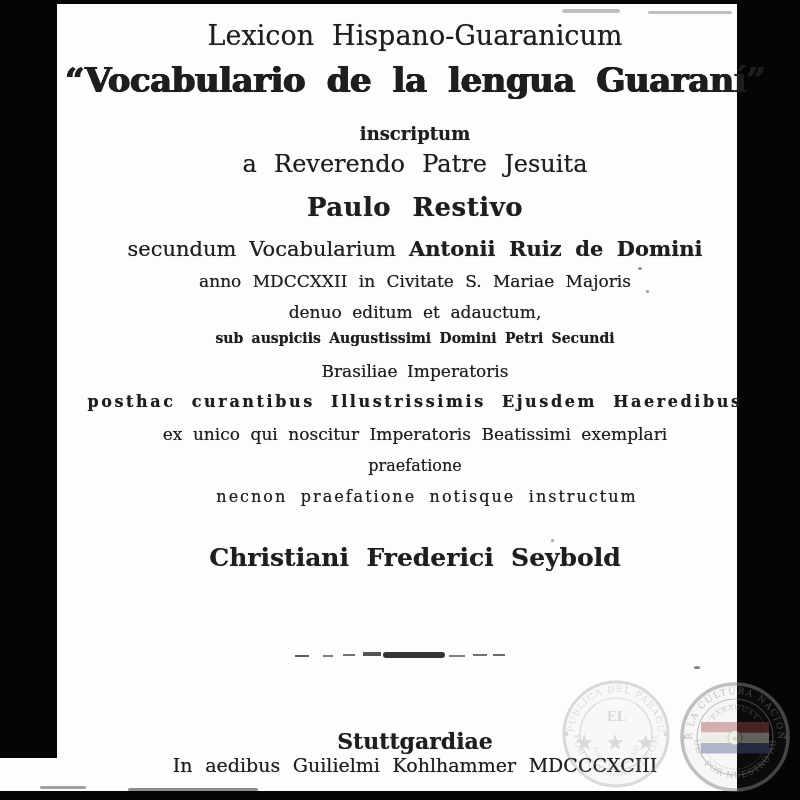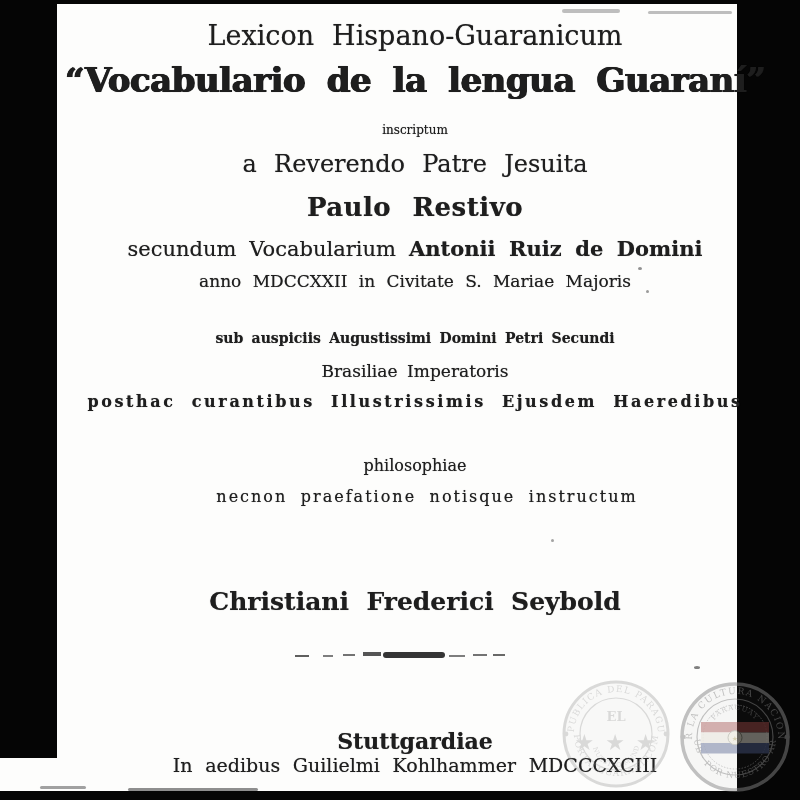--- a/index.html
+++ b/index.html
@@ -21,35 +21,35 @@
   .st3{left:40px;top:786px;width:46px;height:3px;background:#555;}
   .st4{left:128px;top:788px;width:130px;height:3px;background:#333;}
 
   
   .page{position:absolute;left:57px;top:0;width:716px;height:800px;}
   .line{position:absolute;left:0;right:0;text-align:center;white-space:nowrap;
         text-shadow:0 0 .7px rgba(20,20,20,.6);}
   .l-series {top:20px; font-size:27px; word-spacing:.35em;}
   .l-main   {top:60px; font-size:34px; font-weight:bold; word-spacing:.3em; letter-spacing:-.5px;
              text-shadow:.9px 0 0 currentColor,-.4px 0 0 currentColor,0 0 .8px rgba(0,0,0,.5);}
-  .l-inscr  {top:123px; font-size:12px; font-weight:normal;}
+  .l-inscr  {top:123px; font-size:18px; font-weight:bold;}
   .l-dedic  {top:150px; font-size:24px; word-spacing:.4em;}
   .l-author {top:192px; font-size:26px; font-weight:bold; letter-spacing:.5px; word-spacing:.45em;}
   .l-source {top:236px; font-size:21px; word-spacing:.3em;}
   .l-source .src-name{font-weight:bold;}
   .l-origin {top:271px; font-size:17px; word-spacing:.35em;}
   .l-edition{top:302px; font-size:17px; word-spacing:.3em;}
   .l-patron {top:330px; font-size:14px; word-spacing:.25em;font-weight:bold;}
   .l-ptitle {top:361px; font-size:17px; word-spacing:.25em;}
   .l-heirs  {top:392px; font-size:16px; font-weight:bold; letter-spacing:2.6px; word-spacing:.5em;}
   .l-exempl {top:424px; font-size:17px; word-spacing:.3em;}
   .l-reprint{top:456px; font-size:16px;}
   .l-preface{top:487px; font-size:16px; letter-spacing:2px; word-spacing:.4em;padding-left:24px;}
   .l-opera  {top:519px; font-size:16px; word-spacing:.3em;}
-  .l-editor {top:543px; font-size:25px; font-weight:bold; word-spacing:.35em;margin-top:44px;}
+  .l-editor {top:543px; font-size:25px; font-weight:bold; word-spacing:.35em;}
   .l-etitle {top:577px; font-size:13px; font-weight:bold;}
   .l-city   {top:728px; font-size:22px; font-weight:bold;text-align:center;}
   .l-publ   {top:754px; font-size:19px; word-spacing:.35em;}
 
   
   .smudge-line{position:absolute;left:295px;top:650px;width:212px;height:12px;filter:blur(.4px);}
   .smudge-line span{position:absolute;background:#2a2a2a;}
   .sm1{left:0;top:5px;width:14px;height:2px;opacity:.75;}
   .sm2{left:28px;top:5px;width:10px;height:2px;opacity:.6;}
   .sm3{left:48px;top:4px;width:12px;height:2px;opacity:.65;}
@@ -86,24 +86,26 @@
     <div class="line l-series">Lexicon Hispano-Guaranicum</div>
     <div class="line l-main">“Vocabulario de la lengua Guaraní”</div>
     <div class="line l-inscr">inscriptum</div>
     <div class="line l-author">Paulo Restivo</div>
     <div class="line l-dedic">a Reverendo Patre Jesuita</div>
     <div class="line l-source">
       <span>secundum Vocabularium</span>
       <span class="src-name">Antonii Ruiz de Domini</span>
     </div>
     <div class="line l-origin">anno MDCCXXII in Civitate S. Mariae Majoris</div>
+    <div class="line l-edition">denuo editum et adauctum,</div>
     <div class="line l-patron">sub auspiciis Augustissimi Domini Petri Secundi</div>
     <div class="line l-ptitle">Brasiliae Imperatoris</div>
     <div class="line l-heirs">posthac curantibus Illustrissimis Ejusdem Haeredibus</div>
-    <div class="line l-reprint">philosophiae</div>
+    <div class="line l-exempl">ex unico qui noscitur Imperatoris Beatissimi exemplari</div>
+    <div class="line l-reprint">praefatione</div>
     <div class="line l-preface">necnon praefatione notisque instructum</div>
     <div class="line l-editor">Christiani Frederici Seybold</div>
     <div class="line l-city">Stuttgardiae</div>
     <div class="line l-publ">In aedibus Guilielmi Kohlhammer MDCCCXCIII</div>
   </div>
 
   <div class="smudge-line">
     <span class="sm1"></span>
       <span class="sm2"></span>
       <span class="sm3"></span>

